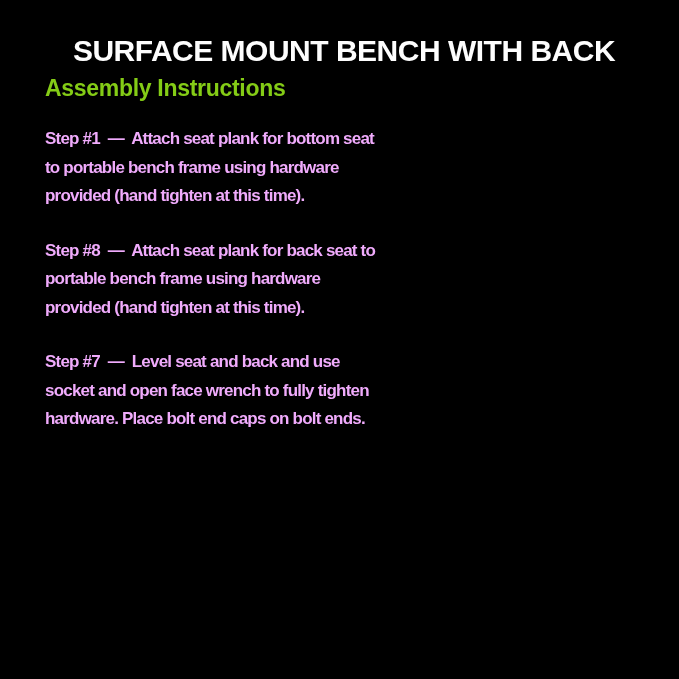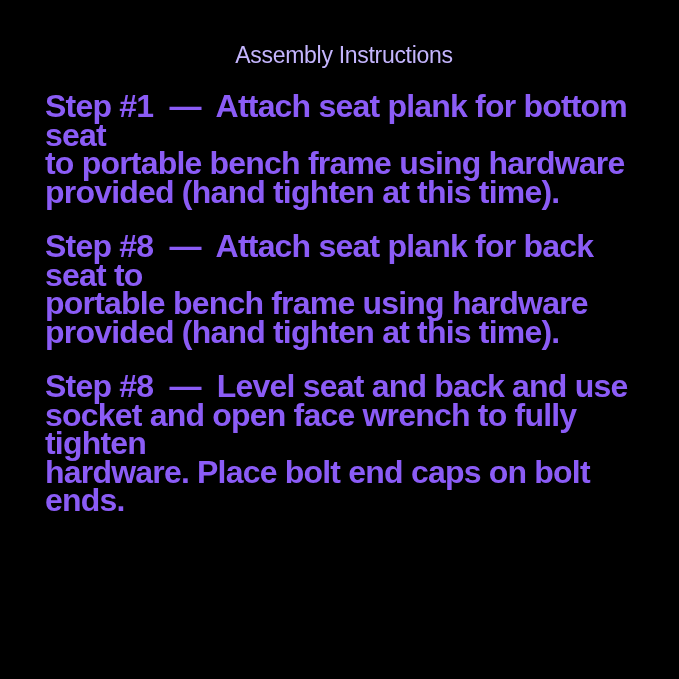--- a/index.html
+++ b/index.html
@@ -26,49 +26,50 @@
     font-weight: 700;
     letter-spacing: -0.5px;
     line-height: 1.1;
     text-align: center;
     white-space: nowrap;
     color: #fdfdfd;
   }
   .subtitle {
     margin: 9px 0 0 0;
     font-size: 23px;
-    font-weight: 400;
+    font-weight: 700;
     letter-spacing: -0.3px;
     line-height: 1.1;
-    text-align: center;
-    color: #c4b5fd;
+    text-align: left;
+    color: #84cc16;
   }
   .steps {
     margin-top: 24px;
   }
   .step {
     margin: 16px 0 26px 0;
-    font-size: 32px;
+    font-size: 17px;
     font-weight: 700;
     letter-spacing: -0.8px;
     line-height: 28.5px;
     white-space: pre-wrap;
-    color: #8b5cf6;
+    color: #f0abfc;
   }
 </style>
 </head>
 <body>
 
 <div class="poster">
+  <h1 class="title">SURFACE MOUNT BENCH WITH BACK</h1>
   <h2 class="subtitle">Assembly Instructions</h2>
 
   <div class="steps">
     <p class="step">Step #1  —  Attach seat plank for bottom seat
 to portable bench frame using hardware
 provided (hand tighten at this time).</p>
     <p class="step">Step #8  —  Attach seat plank for back seat to
 portable bench frame using hardware
 provided (hand tighten at this time).</p>
-    <p class="step">Step #8  —  Level seat and back and use
+    <p class="step">Step #7  —  Level seat and back and use
 socket and open face wrench to fully tighten
 hardware. Place bolt end caps on bolt ends.</p>
   </div>
 </div>
 
 </body></html>

